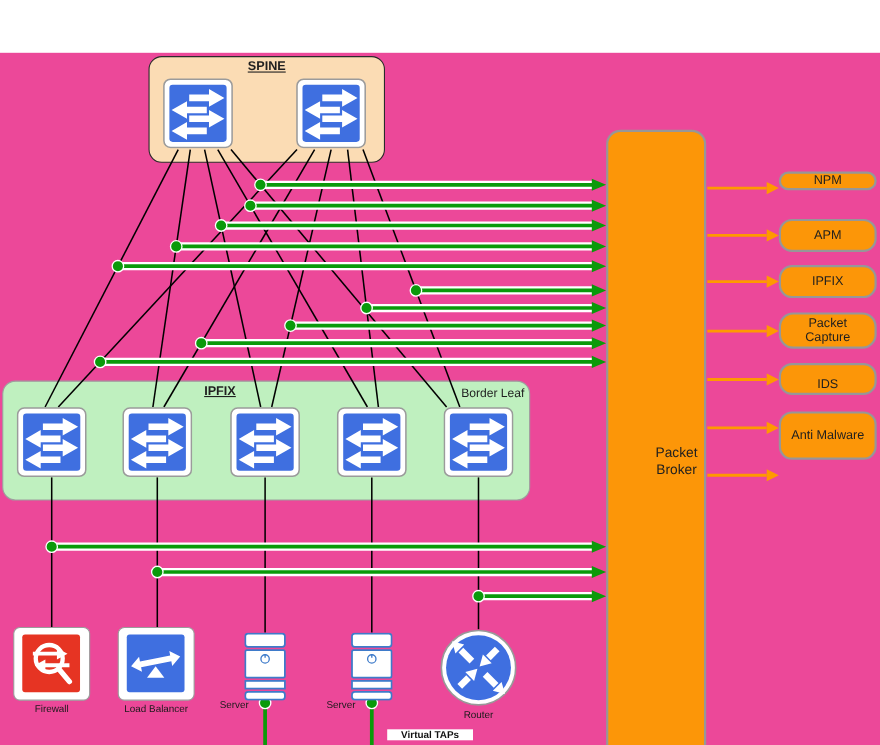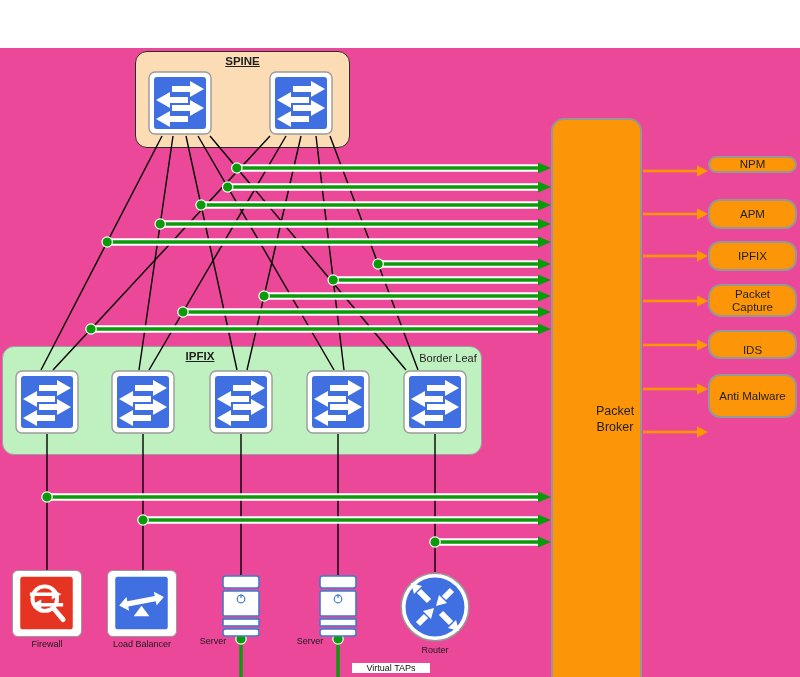--- a/index.html
+++ b/index.html
@@ -19,21 +19,21 @@
   .node{position:absolute;z-index:6;}
   .switch{width:64px;height:64px;}
   #broker{position:absolute;left:551px;top:70px;width:91px;height:602px;background:#FC9608;
     border:2px solid #979797;border-radius:13px;z-index:4;display:flex;align-items:center;justify-content:center;box-sizing:border-box;padding-left:37px;}
   #broker .lbl{font-size:12.5px;text-align:center;line-height:1.3;width:60px;}
   .tool{position:absolute;left:708px;width:89px;background:#FC9608;border:2px solid #979797;border-radius:12px;
     display:flex;align-items:center;justify-content:center;text-align:center;font-size:11.5px;line-height:1.12;
     z-index:6;box-sizing:border-box;padding:0 5px;}
   .framed{position:absolute;background:#fff;border:1.5px solid #9b9b9b;border-radius:6px;box-sizing:border-box;padding:4px;z-index:6;}
   .dev-label{position:absolute;font-size:9px;color:#1a1a1a;text-align:center;z-index:7;}
-  #virtual-taps-label{position:absolute;left:352px;top:615px;width:78px;text-align:center;font-size:9px;font-weight:normal;color:#111;z-index:7;background:#fff;}
+  #virtual-taps-label{position:absolute;left:352px;top:615px;width:78px;text-align:center;font-size:9px;font-weight:bold;color:#111;z-index:7;background:#fff;}
   #icon-defs{position:absolute;width:0;height:0;}
 </style>
 </head>
 <body>
 
 <svg id="icon-defs" aria-hidden="true">
   <defs>
     <symbol id="sym-switch" viewBox="0 0 64 64">
       <rect x="1" y="1" width="62" height="62" rx="6" fill="#fff" stroke="#9b9b9b" stroke-width="1.4"></rect>
       <rect x="6" y="6" width="52" height="52" rx="3" fill="#3F6FE0"></rect>

